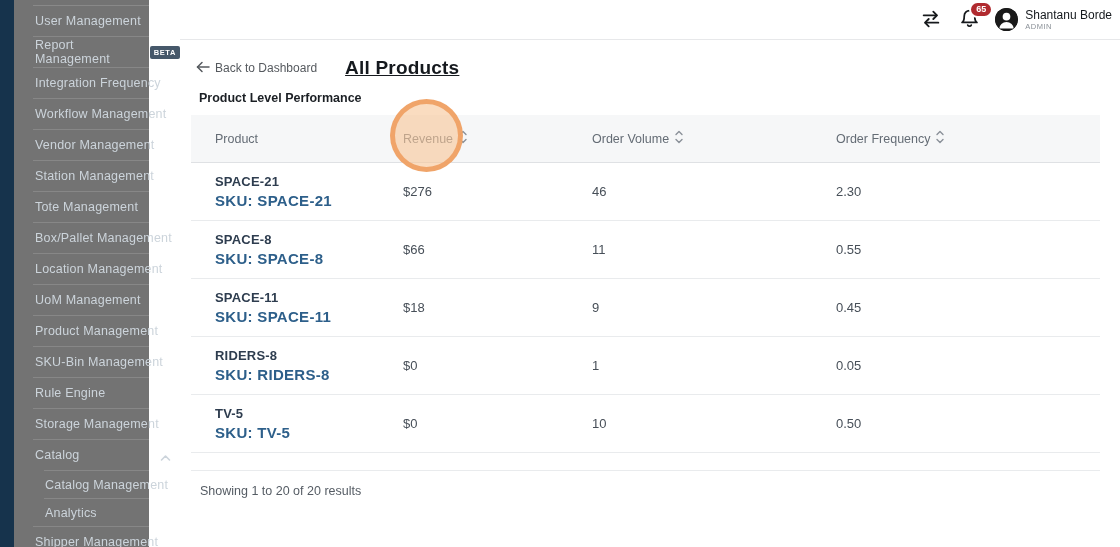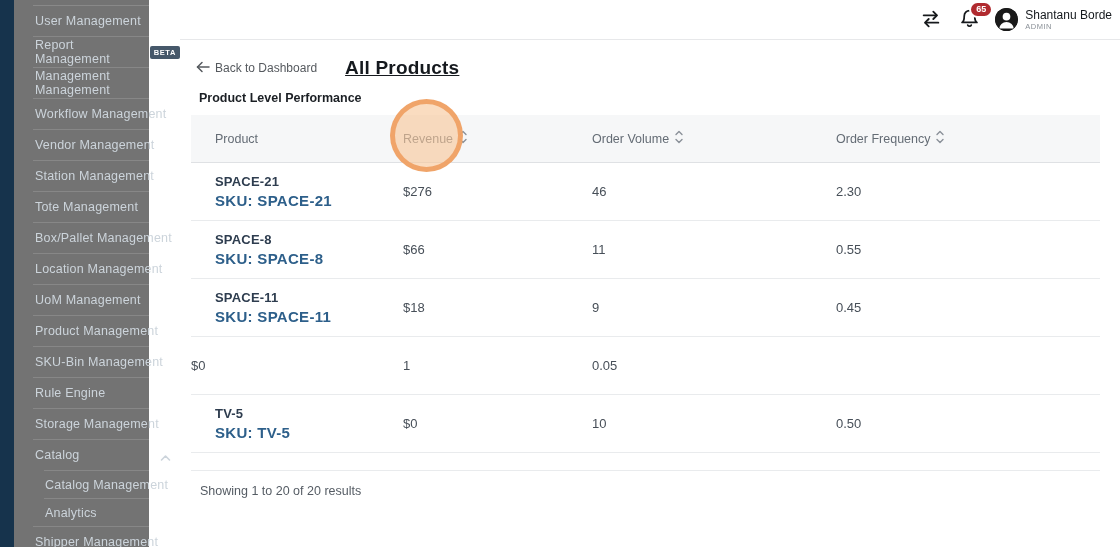--- a/index.html
+++ b/index.html
@@ -80,21 +80,21 @@
       </div>
     <div class="nav-divider"></div>
 
     <div class="nav-item">
         <span>Report Management</span>
         <span class="beta-badge">BETA</span>
       </div>
     <div class="nav-divider"></div>
 
     <div class="nav-item">
-        <span>Management Management</span>
+        <span>Integration Frequency</span>
       </div>
     <div class="nav-divider"></div>
 
     <div class="nav-item">
         <span>Workflow Management</span>
       </div>
     <div class="nav-divider"></div>
 
     <div class="nav-item">
         <span>Vendor Management</span>
@@ -270,20 +270,24 @@
     <div class="trow">
       <div class="pcell">
           <div class="pname">SPACE-11</div>
           <div class="psku">SKU: SPACE-11</div>
         </div>
       <div>$18</div>
       <div>9</div>
       <div>0.45</div>
     </div>
     <div class="trow">
+      <div class="pcell">
+          <div class="pname">RIDERS-8</div>
+          <div class="psku">SKU: RIDERS-8</div>
+        </div>
       <div>$0</div>
       <div>1</div>
       <div>0.05</div>
     </div>
     <div class="trow">
       <div class="pcell">
           <div class="pname">TV-5</div>
           <div class="psku">SKU: TV-5</div>
         </div>
       <div>$0</div>

